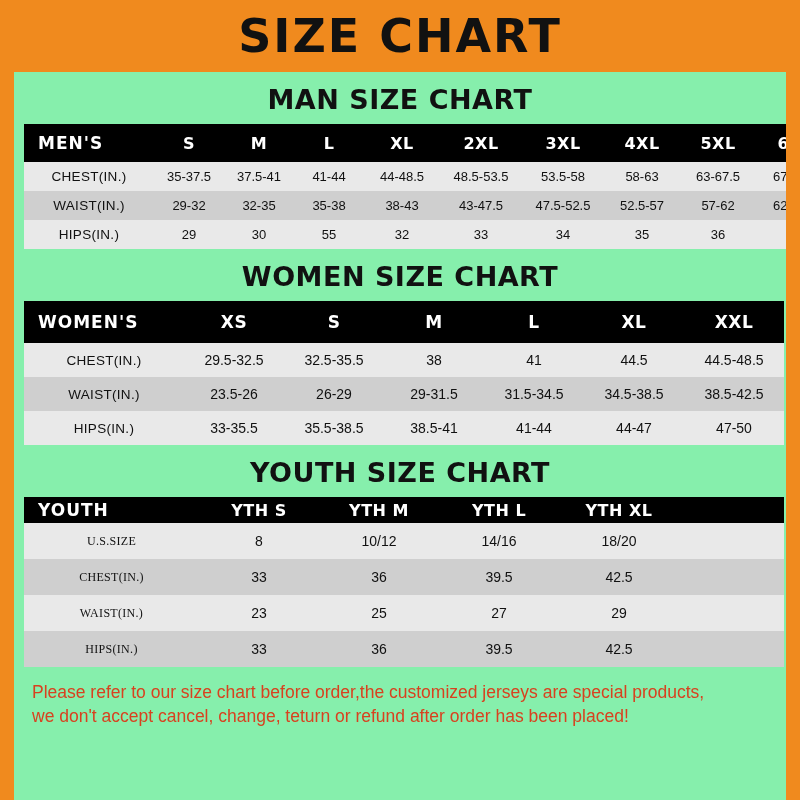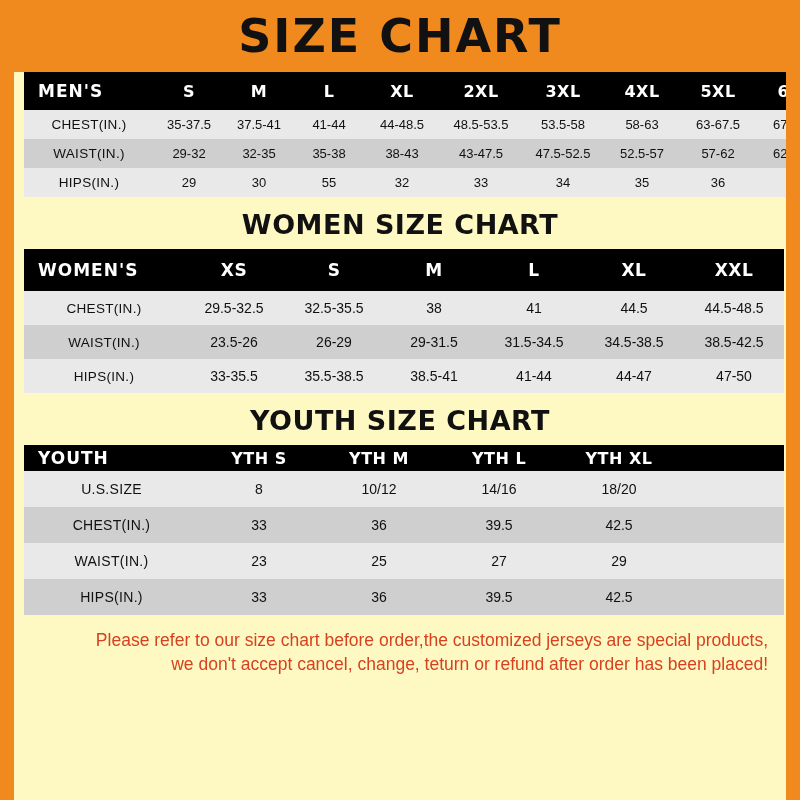--- a/index.html
+++ b/index.html
@@ -4,21 +4,21 @@
 <style>
   * { box-sizing: border-box; }
   html, body {
     margin: 0; padding: 0;
     width: 800px; height: 800px;
     background: #ffffff;
     font-family: "Liberation Sans", sans-serif;
   }
   #page {
     width: 800px; height: 800px;
-    background: #fef9c3;
+    background: #86efac;
     position: relative;
     overflow: hidden;
     border-left: 14px solid #f08a1e;
     border-right: 14px solid #f08a1e;
   }
   .header-band {
     background: #f08a1e;
     height: 72px;
     display: flex;
     align-items: center;
@@ -80,46 +80,47 @@
     font-size: 13.5px;
     letter-spacing: 0.3px;
     color: #111111;
   }
   table.chart tr.odd { background: #e9e9e9; }
   table.chart tr.even { background: #cfcfcf; }
 
   
   table.youth tr.head-row th { font-size: 16px; padding: 3px 0; }
   table.youth td { padding: 10px 0; font-size: 14px; }
-  table.youth td.rowlabel { font-size: 14px; }
+  table.youth td.rowlabel { font-size: 12px; font-family: Liberation Serif, serif; }
 
   table.women tr.head-row th { font-size: 17px; padding: 11px 16px; }
   table.women td { padding: 9px 0; font-size: 14px; }
 
   .footer-note {
     margin: 14px 8px 0 8px;
     color: #d8411f;
     font-size: 17.5px;
     line-height: 1.35;
-    text-align: right;
+    text-align: left;
     font-family: "Liberation Sans", sans-serif;
   }
   .footer-note div { white-space: nowrap; }
 </style>
 </head>
 <body>
 
 <div id="page">
 
   <div class="header-band">
     <div class="header-title">SIZE CHART</div>
   </div>
 
   <div class="content">
 
+    <div class="section-title">MAN SIZE CHART</div>
     <table class="chart men">
       <colgroup>
         <col style="width:130px">
           <col style="width:70px">
           <col style="width:70px">
           <col style="width:70px">
         <col style="width:76px">
           <col style="width:82px">
           <col style="width:82px">
           <col style="width:76px">

